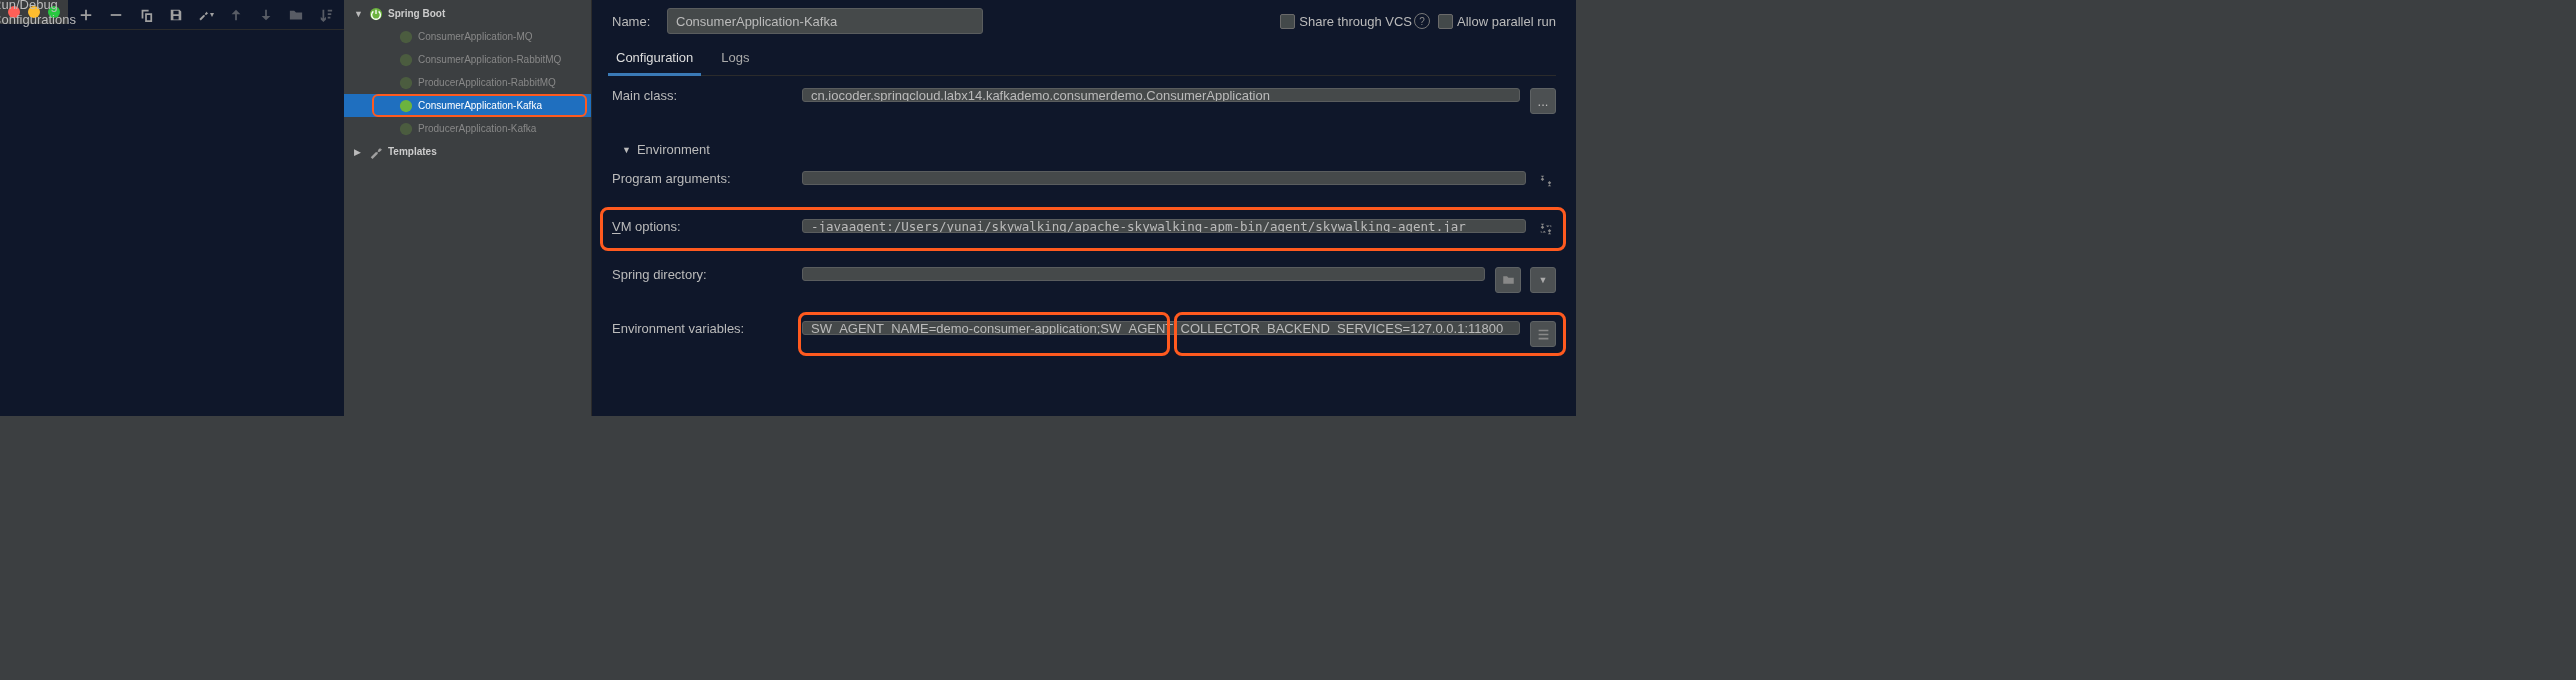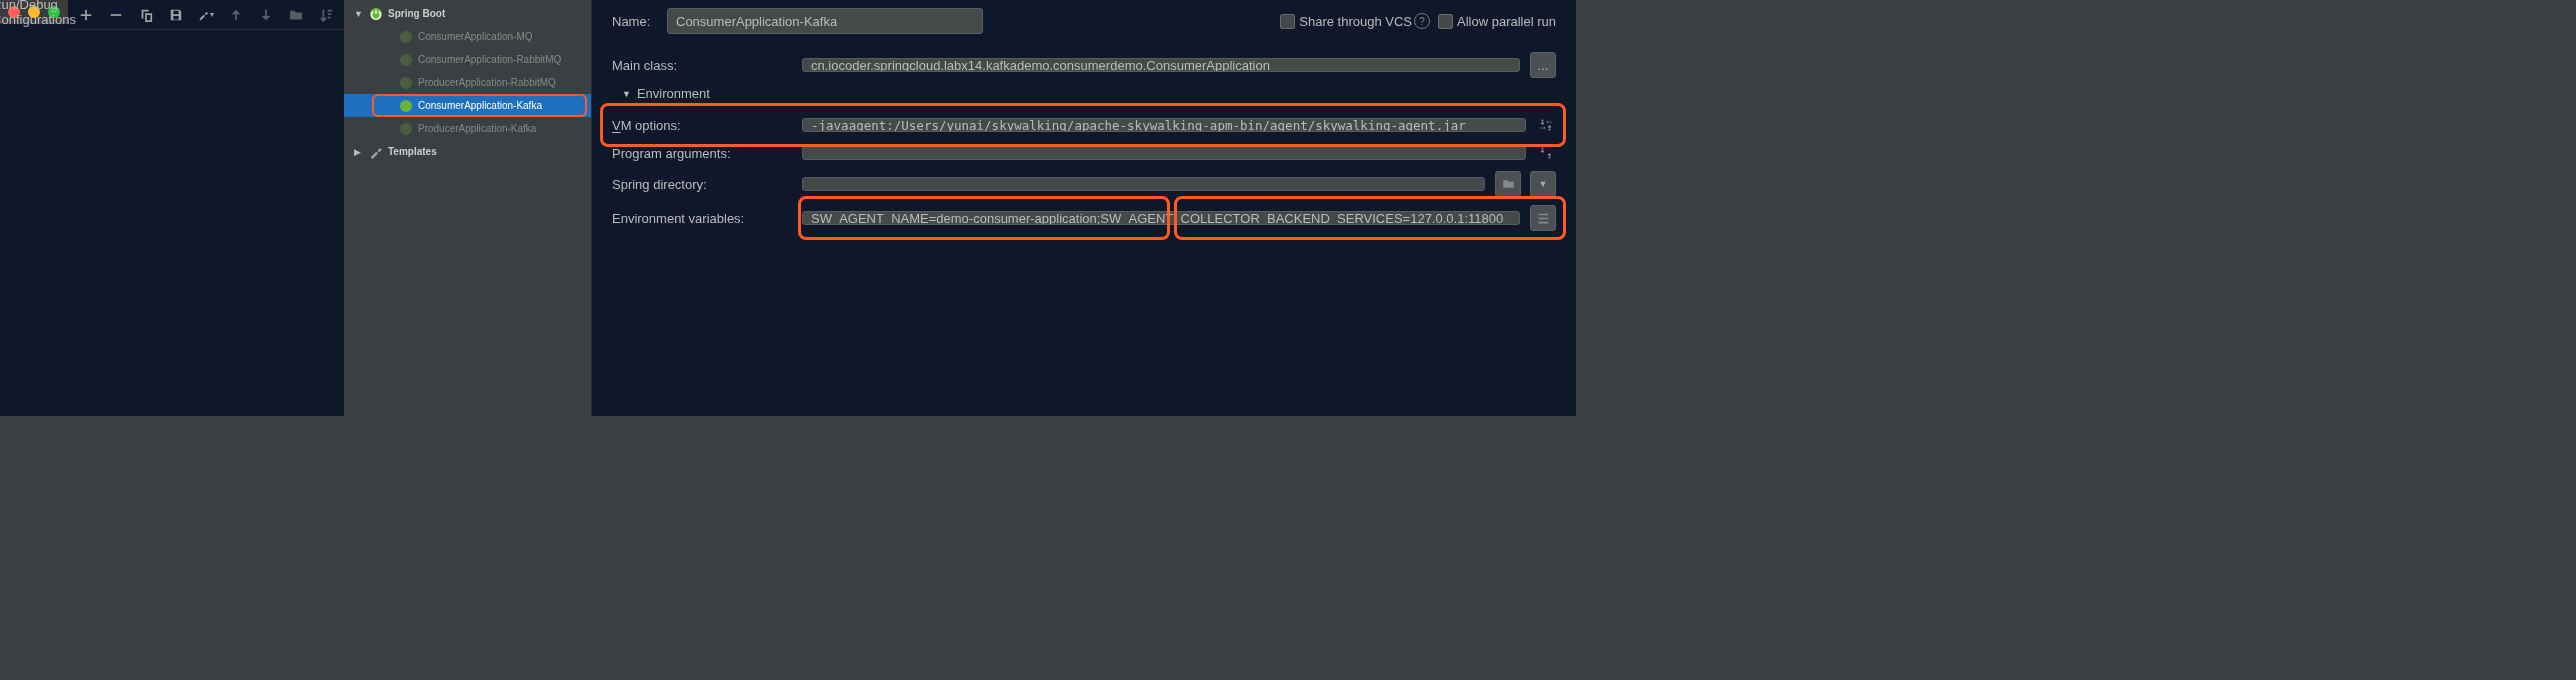--- a/index.html
+++ b/index.html
@@ -32,21 +32,21 @@
 .label { width: 55px; color: #bbb; }
 .input { flex: 1; height: 26px; background: #45494a; border: 1px solid #5a5d5e; border-radius: 3px; color: #bbb; padding: 0 8px; font-family: inherit; font-size: 13px; outline: none; }
 .checkbox { width: 15px; height: 15px; border: 1px solid #6a6a6a; border-radius: 2px; background: #43494a; display: inline-block; }
 .check-label { color: #bbb; margin-left: 4px; white-space: nowrap; }
 .help { width: 16px; height: 16px; border: 1px solid #777; border-radius: 50%; font-size: 10px; display: inline-flex; align-items: center; justify-content: center; color: #888; margin-left: 2px; }
 .tabs { display: flex; gap: 20px; border-bottom: 1px solid #2b2b2b; margin-top: 8px; }
 .tab { padding: 8px 4px 10px; color: #aaa; cursor: pointer; position: relative; }
 .tab.active { color: #ddd; }
 .tab.active::after { content: ""; position: absolute; left: -4px; right: -4px; bottom: -1px; height: 3px; background: #3a7ab7; }
 .form { padding-top: 12px; }
-.frow { display: flex; align-items: center; margin-bottom: 8px; gap: 10px; }
+.frow { display: flex; margin-bottom: 28px; gap: 10px; }
 .flabel { width: 180px; color: #bbb; }
 .finput { flex: 1; height: 14px; background: #45494a; border: 1px solid #5a5d5e; border-radius: 3px; color: #bbb; padding: 0 8px; font-family: "Menlo", "Consolas", monospace; font-size: 12.5px; outline: none; }
 .finput.sans { font-family: inherit; font-size: 13px; }
 .btn-small { width: 26px; height: 26px; background: #4c5052; border: 1px solid #5e6264; border-radius: 3px; color: #bbb; display: flex; align-items: center; justify-content: center; cursor: pointer; font-size: 13px; }
 .expand-btn { width: 20px; height: 20px; color: #888; cursor: pointer; display: inline-flex; align-items: center; justify-content: center; }
 .section-hdr { display: flex; align-items: center; gap: 6px; color: #bbb; margin: 4px 0 14px 10px; }
 .section-hdr .tri { font-size: 9px; }
 .hl-box { position: relative; }
 .hl-box::before { content: ""; position: absolute; border: 3px solid #ff5a1f; border-radius: 8px; pointer-events: none; z-index: 10; }
 .hl-vm::before { left: -12px; right: -10px; top: -12px; bottom: -12px; }
@@ -193,57 +193,61 @@
         <input class="input" style="max-width: 660px;" value="ConsumerApplication-Kafka">
         <div style="flex:1"></div>
         <span class="checkbox"></span>
         <span class="check-label">Share through VCS</span>
         <span class="help">?</span>
         <span style="width:8px"></span>
         <span class="checkbox"></span>
         <span class="check-label">Allow parallel run</span>
       </div>
 
+      <div class="tabs">
+        <div class="tab active"><span>Configuration</span></div>
+        <div class="tab"><span>Logs</span></div>
+      </div>
 
       <div class="form">
 
         <div class="frow">
           <span class="flabel">Main class:</span>
           <input class="finput sans" value="cn.iocoder.springcloud.labx14.kafkademo.consumerdemo.ConsumerApplication" style="">
           <div class="btn-small">
               <span>...</span>
             </div>
         </div>
 
         <div class="section-hdr">
           <span class="tri">▼</span>
           <span>Environment</span>
         </div>
 
+        <div class="frow">
+          <span class="flabel">Program arguments:</span>
+          <input class="finput" value="" style="">
+          <span class="expand-btn">
+              <svg width="14" height="14" viewBox="0 0 16 16" fill="#888">
+                <path d="M2 2h4L4 4l2 2-2 2-2-2 2-2-2-2zm12 12h-4l2-2-2-2 2-2 2 2-2 2 2 2z"></path>
+              </svg>
+            </span>
+        </div>
+
         <div class="frow hl-box hl-vm">
           <span class="flabel"><span class="underline">V</span><span>M options:</span></span>
           <input class="finput" value="-javaagent:/Users/yunai/skywalking/apache-skywalking-apm-bin/agent/skywalking-agent.jar" style="">
           <span class="expand-btn">
               <svg width="14" height="14" viewBox="0 0 16 16" fill="#888">
                 <path d="M2 2h4L4 4l2 2-2 2-2-2 2-2-2-2zm12 12h-4l2-2-2-2 2-2 2 2-2 2 2 2zM2 14v-4l2 2 2-2 2 2-2 2 2-2H2zm12-12v4l-2-2-2 2-2-2 2-2-2 2h6z"></path>
               </svg>
             </span>
         </div>
 
         <div class="frow">
-          <span class="flabel">Program arguments:</span>
-          <input class="finput" value="" style="">
-          <span class="expand-btn">
-              <svg width="14" height="14" viewBox="0 0 16 16" fill="#888">
-                <path d="M2 2h4L4 4l2 2-2 2-2-2 2-2-2-2zm12 12h-4l2-2-2-2 2-2 2 2-2 2 2 2z"></path>
-              </svg>
-            </span>
-        </div>
-
-        <div class="frow">
           <span class="flabel">Spring directory:</span>
           <input class="finput" value="" style="">
           <div class="btn-small folder-ic">
               <svg viewBox="0 0 16 16">
                 <path d="M1 3h5l2 2h7v8H1V3z"></path>
               </svg>
             </div>
           <div class="drop-arrow">▼</div>
         </div>
 

